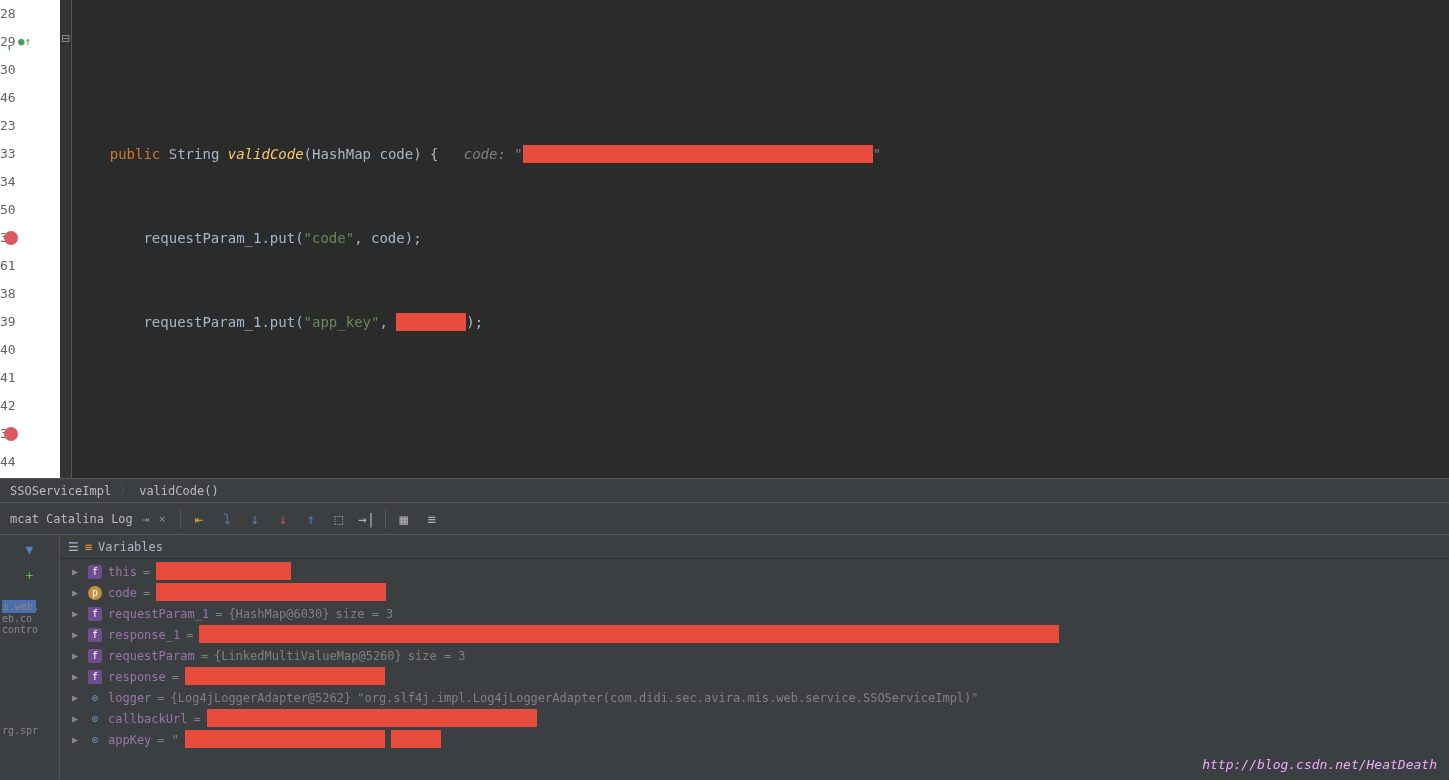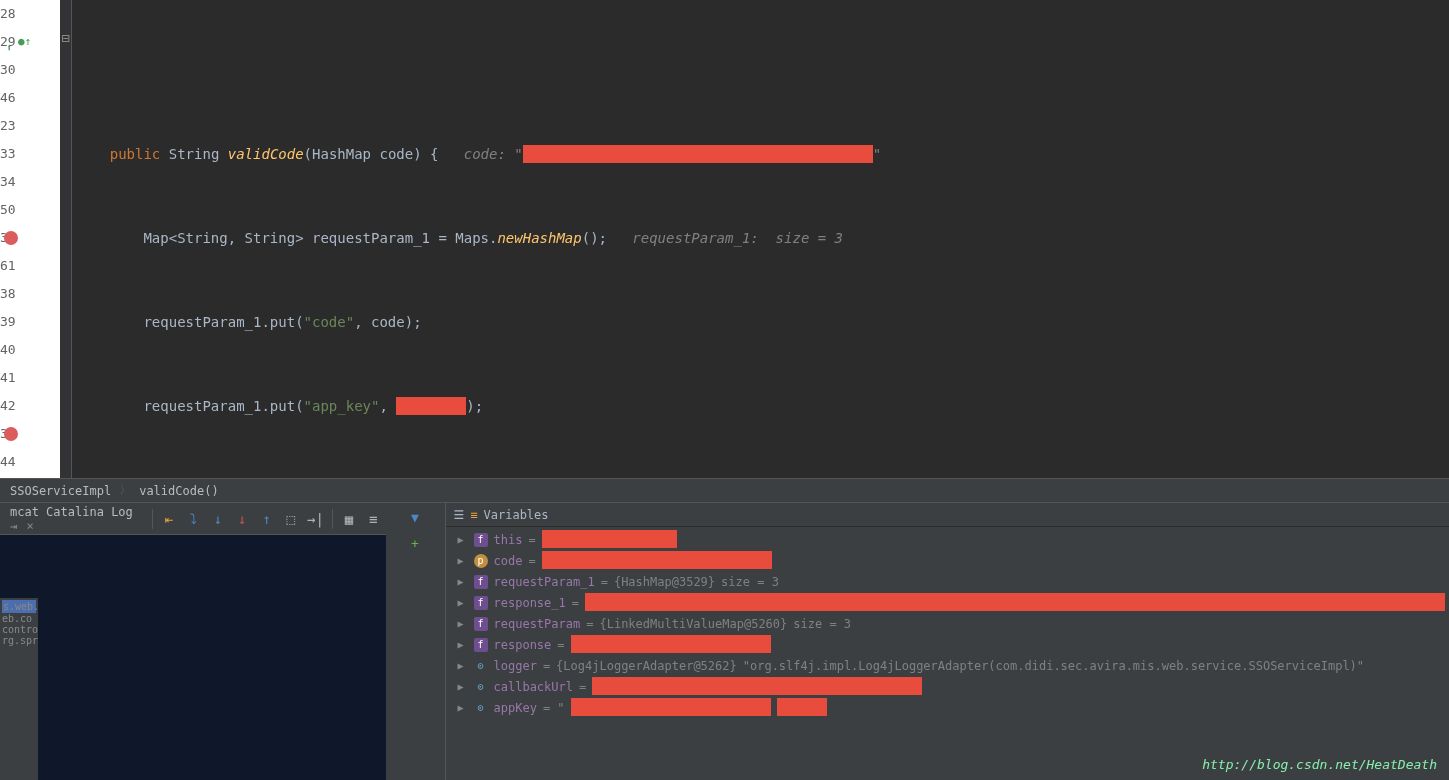--- a/index.html
+++ b/index.html
@@ -14,21 +14,21 @@
 .code-area{flex:1;padding-left:4px;line-height:28px;white-space:pre;overflow:hidden;position:relative}
 .code-line{height:28px;position:relative}
 .kw{color:#cc7832}
 .str{color:#6a8759}
 .sm{color:#ffc66d;font-style:italic}
 .cmt{color:#808080;font-style:italic}
 .type{color:#a9b7c6}
 .redacted{display:inline-block;background:#e74c3c;height:18px;vertical-align:middle;position:relative;top:-1px}
 .breadcrumb{height:24px;background:#3c3f41;border-top:1px solid #555;color:#bbb;font-size:12px;padding:4px 10px;display:flex;align-items:center;gap:8px}
 .crumb-sep{color:#666}
-.debug-panel{height:278px;background:#0f172a;border-top:1px solid #555;display:flex;flex-direction:row}
+.debug-panel{height:278px;background:#f97316;border-top:1px solid #555;display:flex;flex-direction:column}
 .debug-toolbar{height:32px;background:#3c3f41;border-bottom:1px solid #555;display:flex;align-items:center;padding:0 4px;gap:8px}
 .tb-tab{font-size:12px;color:#bbb;padding:4px 6px}
 .tb-close{color:#888;margin-left:2px}
 .tb-sep{width:1px;height:20px;background:#555}
 .tb-icon{width:20px;height:20px;display:flex;align-items:center;justify-content:center;color:#afb1b3;cursor:pointer;font-size:14px}
 .debug-body{flex:1;display:flex}
 .debug-left{width:60px;background:#3c3f41;border-right:1px solid #555;display:flex;flex-direction:column;align-items:center;padding-top:4px;gap:6px}
 .dl-icon{width:20px;height:20px;color:#afb1b3;display:flex;align-items:center;justify-content:center;cursor:pointer;font-size:13px}
 .vars-col{flex:1;background:#3c3f41;overflow:hidden}
 .vars-header{height:24px;display:flex;align-items:center;padding:0 8px;gap:6px;font-size:12px;border-bottom:1px solid #2b2b2b}
@@ -37,21 +37,21 @@
 .var-arrow{color:#888;width:10px;font-size:10px}
 .var-icon{width:14px;height:14px;display:flex;align-items:center;justify-content:center;font-size:10px;border-radius:2px}
 .vi-field{background:#6e4e8f;color:#fff}
 .vi-param{background:#c28f3f;color:#fff;border-radius:50%}
 .vi-method{color:#6cb1d8}
 .var-name{color:#9876aa}
 .var-eq{color:#808080}
 .var-val{color:#808080}
 .var-type{color:#808080}
 .proj-tree{position:absolute;left:0;top:598px;width:38px;height:182px;background:#3c3f41;font-size:10px;color:#888;padding:2px;overflow:hidden}
-.watermark{position:absolute;right:12px;bottom:8px;color:#86efac;font-size:13px;font-style:italic}
+.watermark{position:absolute;right:12px;bottom:8px;color:#f0abfc;font-size:13px;font-style:italic}
 </style>
 </head>
 <body>
 
 <div class="editor-area">
   <div class="gutter">
     <div class="gutter-line"><span>28</span></div>
     <div class="gutter-line"><span class="arrow-up">⬆</span><span style="color:#499c54;position:absolute;left:18px;font-size:11px">●↑</span><span>29</span></div>
     <div class="gutter-line"><span>30</span></div>
     <div class="gutter-line"><span>46</span></div>
@@ -68,21 +68,20 @@
     <div class="gutter-line"><span>42</span></div>
     <div class="gutter-line"><span class="gutter-icon bp-red"></span><span>32</span></div>
     <div class="gutter-line"><span>44</span></div>
   </div>
   <div class="fold-region">
       <div style="color:#888;text-align:center;margin-top:30px">⊟</div>
     </div>
   <div class="code-area">
     <div class="code-line"></div>
     <div class="code-line">    <span class="kw">public</span> <span class="type">String</span> <span class="sm">validCode</span><span>(HashMap code) {</span>   <span class="cmt"><span>code: </span><span>"</span></span><span class="redacted" style="width:350px"></span><span class="cmt">"</span></div>
-    <div class="code-line"><span>        Map&lt;String, String&gt; requestParam_1 = Maps.</span><span class="sm">newHashMap</span><span>();</span>   <span class="cmt">requestParam_1:  size = 3</span></div>
     <div class="code-line"><span>        requestParam_1.put(</span><span class="str">"code"</span><span>, code);</span></div>
     <div class="code-line"><span>        requestParam_1.put(</span><span class="str">"app_key"</span><span>, </span><span class="redacted" style="width:70px"></span><span>);</span></div>
     <div class="code-line"></div>
     
     
     
     
     
     
     
@@ -139,21 +138,21 @@
             <span class="var-icon vi-param">p</span>
             <span class="var-name">code</span>
             <span class="var-eq"> = </span>
             <span class="redacted" style="width: 230px;"></span>
           </div>
           <div class="var-row">
             <span class="var-arrow">▶</span>
             <span class="var-icon vi-field">f</span>
             <span class="var-name">requestParam_1</span>
             <span class="var-eq"> = </span>
-            <span class="var-type">{HashMap@3529}</span>
+            <span class="var-type">{HashMap@6030}</span>
             <span class="var-val">  size = 3</span>
           </div>
           <div class="var-row">
             <span class="var-arrow">▶</span>
             <span class="var-icon vi-field">f</span>
             <span class="var-name">response_1</span>
             <span class="var-eq"> = </span>
             <span class="redacted" style="width: 860px;"></span>
           </div>
           <div class="var-row">
@@ -196,16 +195,16 @@
           </div>
         </div>
     </div>
   </div>
 </div>
 
 <div class="proj-tree">
   <div style="background:#4b6eaf;padding:1px">s.web.s</div>
   <div>eb.co</div>
   <div>contro</div>
-  <div style="">rg.spr</div>
+  <div style="margin-top:90px">rg.spr</div>
 </div>
 
 <div class="watermark">http://blog.csdn.net/HeatDeath</div>
 
 </body></html>

